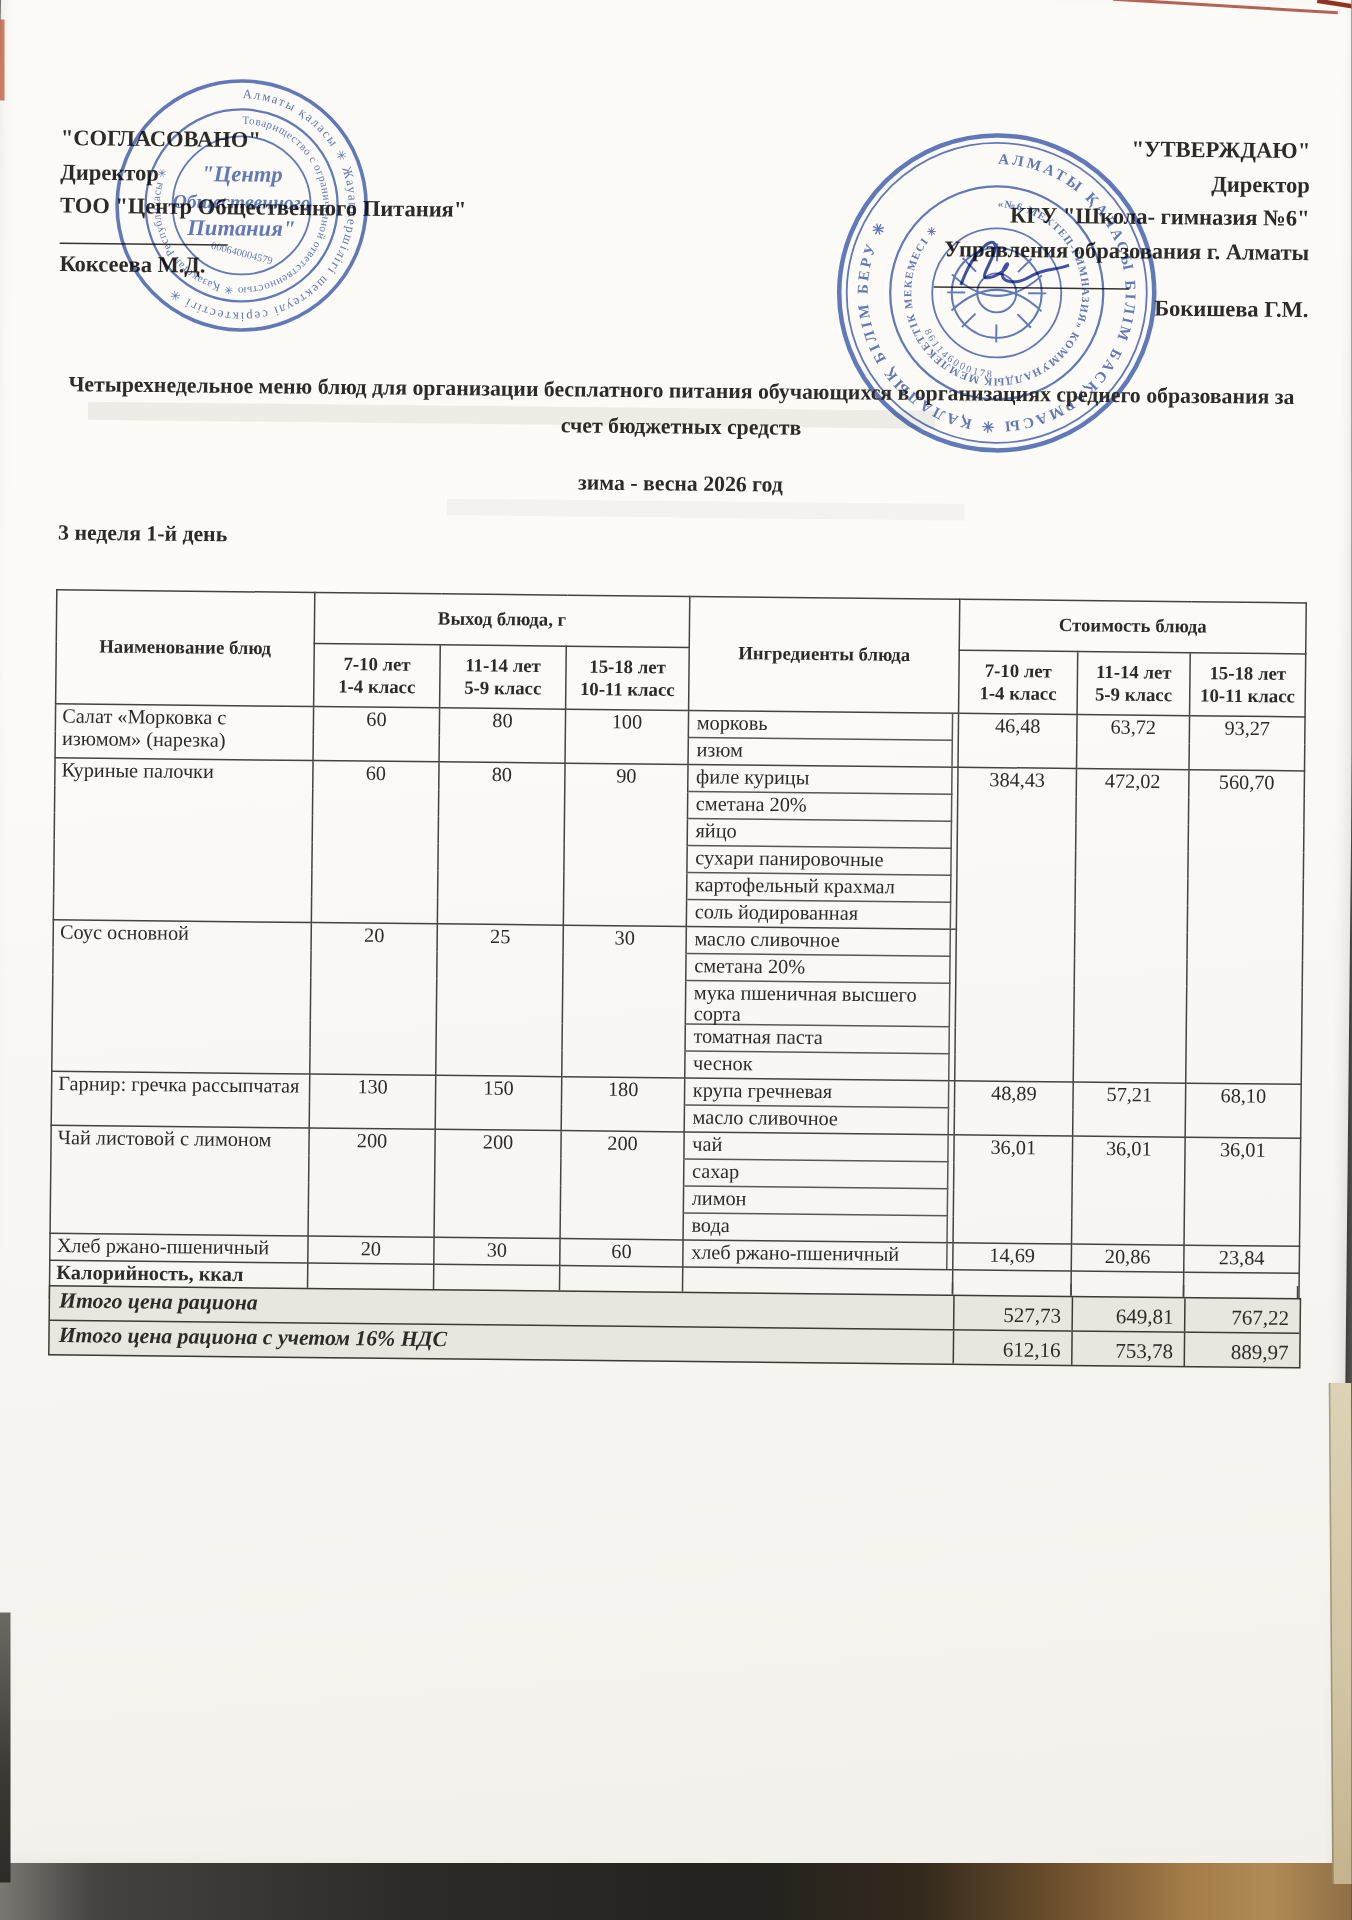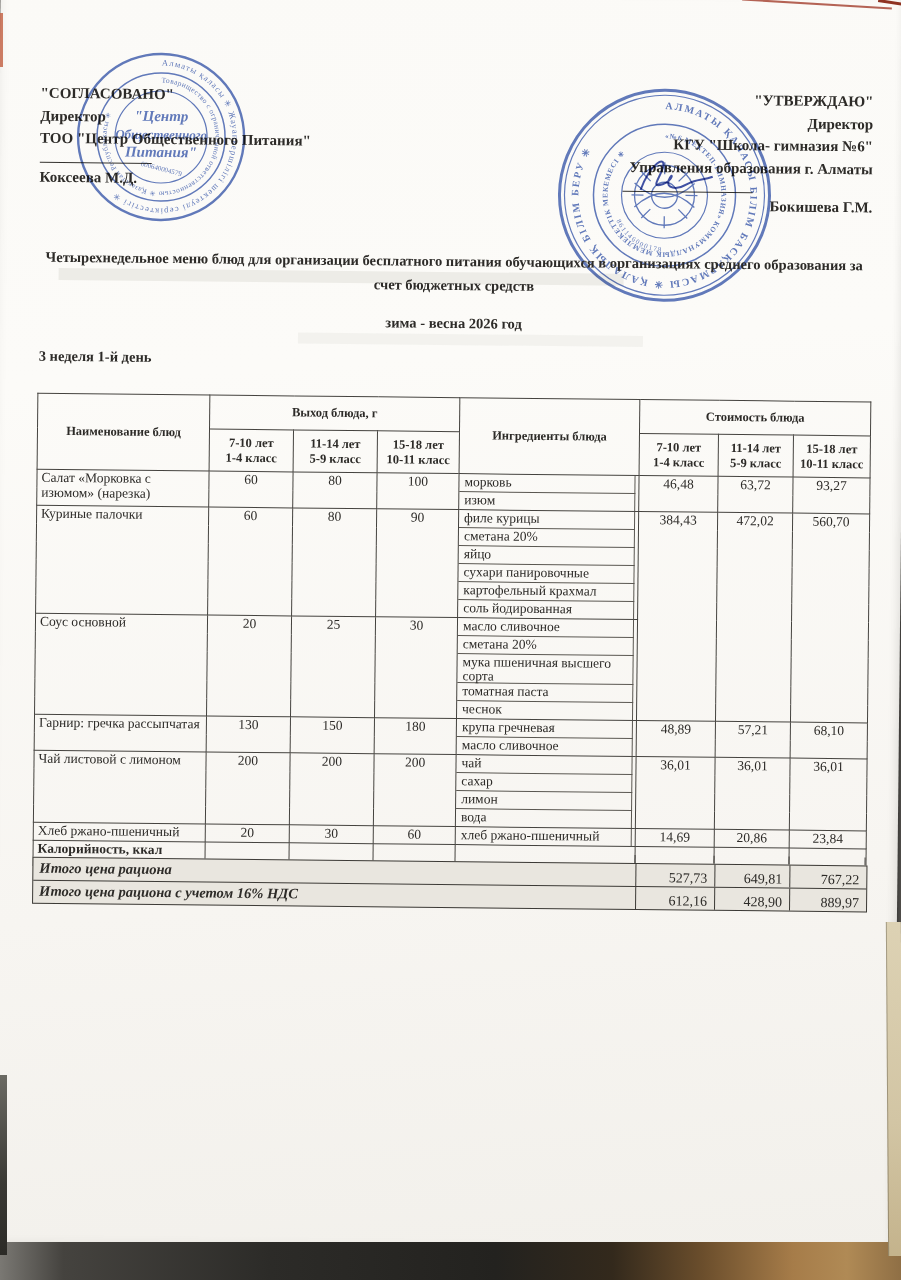--- a/index.html
+++ b/index.html
@@ -373,21 +373,21 @@
     <div class="totals" id="totals-block">
         <div class="t-row">
       <div class="t-label">Итого цена рациона</div>
           <div class="t-val"><span>527,73</span></div>
           <div class="t-val"><span>649,81</span></div>
           <div class="t-val"><span>767,22</span></div>
         </div>
         <div class="t-row">
       <div class="t-label">Итого цена рациона с учетом 16% НДС</div>
           <div class="t-val"><span>612,16</span></div>
-          <div class="t-val"><span>428,90</span></div>
+          <div class="t-val"><span>753,78</span></div>
           <div class="t-val"><span>889,97</span></div>
         </div>
       </div>
   </div>
 </div>
 
 <div class="desk"></div>
 <div class="edge edge-topright1"></div>
 <div class="edge edge-topright2"></div>
 <div class="edge edge-topleft"></div>

